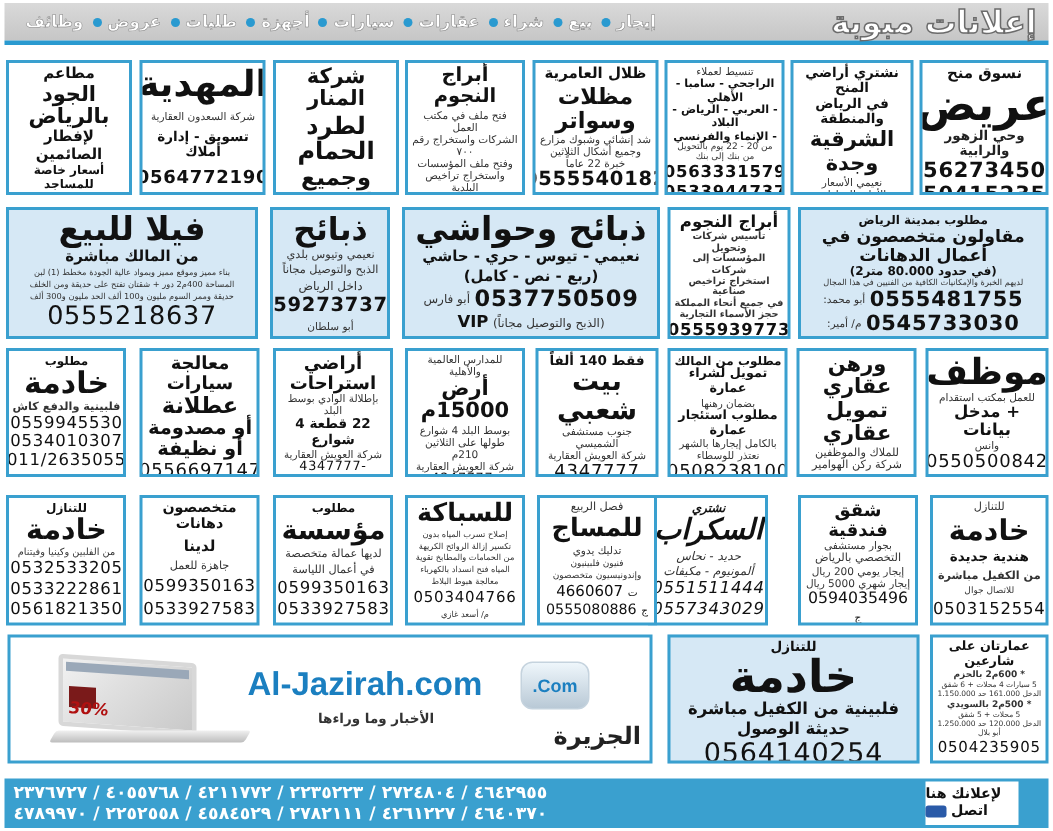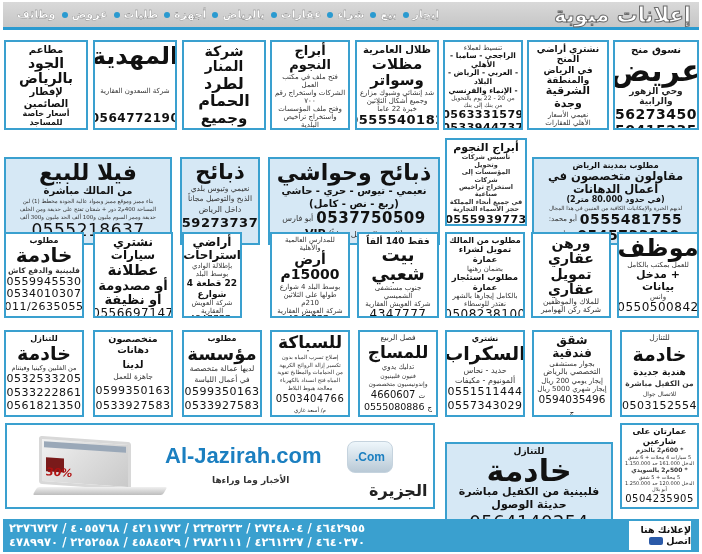--- a/index.html
+++ b/index.html
@@ -5,21 +5,21 @@
   * { box-sizing: border-box; margin: 0; padding: 0; }
   html, body { width: 702px; height: 554px; background: #ffffff; overflow: hidden; }
   body { font-family: "DejaVu Sans", sans-serif; color: #111; direction: rtl; position: relative; }
 
   .header { position: absolute; left: 3px; top: 2px; width: 696px; height: 28px; background: linear-gradient(#d9d9d9,#c6c6c6); border-bottom: 3px solid #2a9ad0; display: flex; align-items: center; justify-content: space-between; padding: 0 8px; }
   .header .title { font-family: "DejaVu Sans", sans-serif; font-size: 21px; font-weight: bold; color: #fff; -webkit-text-stroke: 1px #6b6b6b; letter-spacing: 1px; }
   .header .cats { display: flex; gap: 2px; font-size: 11px; color: #fff; -webkit-text-stroke: 0.3px #777; font-weight: bold; margin-left: 6px; }
   .cats .cat { display: inline-flex; align-items: center; }
   .cats .dot { width: 6px; height: 6px; border-radius: 50%; background: #2a9ad0; display: inline-block; margin: 0 4px; }
   .ad { position: absolute; border: 2px solid #3aa0cf; background: #fff; text-align: center; overflow: hidden; display: flex; flex-direction: column; justify-content: space-between; align-items: center; padding: 2px 2px; line-height: 1.15; }
-  .ad.blue { background: #d6e8f5; margin-top: 19px; }
+  .ad.blue { background: #d6e8f5; }
   .ad .t1 { font-size: 10px; font-weight: bold; }
   .ad .big { font-size: 22px; font-weight: bold; line-height: 1.05; }
   .ad .xbig { font-size: 30px; font-weight: bold; line-height: 1; }
   .ad .med { font-size: 14px; font-weight: bold; line-height: 1.1; }
   .ad .sm { font-size: 8px; color: #222; }
   .ad .xs { font-size: 7px; color: #333; }
   .ad .ph { font-size: 14px; font-weight: bold; font-family: "DejaVu Sans", sans-serif; letter-spacing: 0.5px; direction: ltr; }
 
   .banner { position: absolute; left: 5px; top: 430px; width: 430px; height: 76px; border: 2px solid #3aa0cf; background: #fff; }
   .laptop { position: absolute; left: 28px; top: 8px; width: 120px; height: 62px; }
@@ -29,21 +29,21 @@
   .laptop .screen .red { position: absolute; left: 4px; top: 18px; width: 18px; height: 14px; background: #7a1a1a; }
   .laptop .base { position: absolute; left: 0; top: 48px; width: 130px; height: 8px; background: linear-gradient(#f0f0f0,#bdbdbd); transform: skewX(-30deg); border-radius: 2px; }
   .banner .url { position: absolute; left: 158px; top: 12px; font-size: 22px; font-weight: bold; color: #1b7fc0; direction: ltr; font-family: "Liberation Sans", sans-serif; }
   .banner .tag { position: absolute; left: 205px; top: 44px; font-size: 9px; font-weight: bold; color: #333; }
   .banner .com { position: absolute; left: 340px; top: 14px; width: 46px; height: 32px; border-radius: 8px; background: linear-gradient(#eef6fb,#b9c9d6); border: 1px solid #c5d3de; font-size: 12px; color: #1b7fc0; font-weight: bold; display: flex; align-items: center; justify-content: center; direction: ltr; font-family: "Liberation Sans", sans-serif; }
   .banner .logo { position: absolute; left: 362px; top: 46px; font-size: 16px; font-weight: bold; color: #222; }
   .banner .logo .fish { position: absolute; left: -4px; top: 2px; width: 30px; height: 10px; background: #5bb1e0; border-radius: 50%; opacity: .7; z-index: -1; }
 
   .footer { position: absolute; left: 3px; top: 519px; width: 696px; height: 33px; background: #3aa0cf; display: flex; align-items: center; }
   .footer .nums { flex: 1; display: flex; flex-direction: column; justify-content: center; padding-left: 6px; color: #fff; font-weight: bold; font-size: 11.5px; line-height: 1.2; direction: ltr; letter-spacing: 0.5px; font-family: "DejaVu Sans", sans-serif; }
-  .footer .cta { width: 62px; height: 29px; background: #fff; margin-right: 8px; display: flex; flex-direction: column; align-items: flex-start; justify-content: center; font-size: 9.5px; font-weight: bold; line-height: 1.15; }
+  .footer .cta { width: 62px; height: 29px; background: #fff; margin-right: 20px; display: flex; flex-direction: column; align-items: flex-end; justify-content: center; font-size: 9.5px; font-weight: bold; line-height: 1.15; }
   .footer .cta .row2 { display: flex; align-items: center; gap: 3px; }
   .footer .cta .hand { width: 14px; height: 8px; background: #2a5aa8; border-radius: 2px; display: inline-block; }
 </style>
 </head>
 <body>
 
 <div class="header">
   <div class="title">إعلانات مبوبة</div>
   <div class="cats">
     <span class="cat">
@@ -56,21 +56,21 @@
       </span>
     <span class="cat">
         <span>شراء</span>
         <span class="dot"></span>
       </span>
     <span class="cat">
         <span>عقارات</span>
         <span class="dot"></span>
       </span>
     <span class="cat">
-        <span>بالرياض</span>
+        <span>سيارات</span>
         <span class="dot"></span>
       </span>
     <span class="cat">
         <span>أجهزة</span>
         <span class="dot"></span>
       </span>
     <span class="cat">
         <span>طلبات</span>
         <span class="dot"></span>
       </span>
@@ -88,21 +88,21 @@
   <div class="t1">نسوق منح</div>
   <div class="xbig">عريض</div>
   <div class="sm" style="font-size:9px;font-weight:bold">وحي الزهور والرابية</div>
   <div class="ph">0562734500</div>
   <div class="ph">0504152353</div>
 </div>
 
 <div class="ad" style="left:527px; top:40px; width:82px; height:90px;">
   <div class="t1" style="font-size:9px">نشتري أراضي المنح</div>
   <div class="t1" style="font-size:9px">في الرياض والمنطقة</div>
-  <div class="t1" style="font-size:11px">الشرقية وجدة</div>
+  <div class="t1" style="font-size:14px">الشرقية وجدة</div>
   <div class="xs">نعيمي الأسعار</div>
   <div class="xs">الأهلي للعقارات</div>
   <div class="ph" style="font-size:12px">4708800</div>
   <div class="ph" style="font-size:12px">0568549995</div>
 </div>
 
 <div class="ad" style="left:443px; top:40px; width:80px; height:90px;">
   <div class="xs">تنسيط لعملاء</div>
   <div class="t1" style="font-size:7.5px">الراجحي - سامبا - الأهلي</div>
   <div class="t1" style="font-size:7.5px">- العربي - الرياض - البلاد</div>
@@ -136,20 +136,21 @@
 <div class="ad" style="left:182px; top:40px; width:84px; height:90px;">
   <div class="med">شركة المنار</div>
   <div class="med" style="font-size:16px">لطرد الحمام</div>
   <div class="med" style="font-size:15px">وجميع الطيور</div>
 
 </div>
 
 <div class="ad" style="left:93px; top:40px; width:84px; height:90px;">
   <div class="big" style="font-size:24px">المهدية</div>
   <div class="xs">شركة السعدون العقارية</div>
+  <div class="t1" style="font-size:9px">تسويق - إدارة أملاك</div>
   <div class="ph" style="font-size:12px">0564772190</div>
 </div>
 
 <div class="ad" style="left:4px; top:40px; width:84px; height:90px;">
   <div class="t1">مطاعم</div>
   <div class="med">الجود بالرياض</div>
   <div class="t1" style="font-size:10px">لإفطار الصائمين</div>
   <div class="t1" style="font-size:8px">أسعار خاصة للمساجد</div>
   <div class="t1" style="font-size:8px">والجمعيات الخيرية</div>
 
@@ -207,21 +208,21 @@
   <div class="big" style="font-size:22px">فيلا للبيع</div>
   <div class="t1" style="font-size:10px">من المالك مباشرة</div>
   <div class="xs" style="font-size:5.5px">بناء مميز وموقع مميز وبمواد عالية الجودة مخطط (1) لبن</div>
   <div class="xs" style="font-size:5.5px">المساحة 400م2 دور + شقتان تفتح على حديقة ومن الخلف</div>
   <div class="xs" style="font-size:5.5px">حديقة وممر السوم مليون و100 ألف الحد مليون و300 ألف</div>
   <div class="ph" style="font-size:17px;font-weight:normal">0555218637</div>
 </div>
 
 <div class="ad" style="left:617px; top:232px; width:82px; height:86px;">
   <div class="big" style="font-size:24px">موظف</div>
-  <div class="xs">للعمل بمكتب بالكامل</div>
+  <div class="xs">للعمل بمكتب استقدام</div>
   <div class="med" style="font-size:11px">+ مدخل بيانات</div>
   <div class="xs">وانس</div>
   <div class="ph" style="font-size:12px;font-weight:normal">0550500842</div>
 </div>
 
 <div class="ad" style="left:531px; top:232px; width:80px; height:86px;">
   <div class="med">ورهن عقاري</div>
   <div class="med">تمويل عقاري</div>
   <div class="xs" style="font-size:7.5px">للملاك والموظفين</div>
   <div class="xs" style="font-size:7.5px">شركة ركن الهوامير</div>
@@ -250,31 +251,31 @@
 <div class="ad" style="left:270px; top:232px; width:80px; height:86px;">
   <div class="xs" style="font-size:7px;font-weight:normal">للمدارس العالمية والأهلية</div>
   <div class="med" style="font-size:14px">أرض 15000م</div>
   <div class="xs">بوسط البلد 4 شوارع</div>
   <div class="xs">طولها على الثلاثين 210م</div>
   <div class="xs">شركة العويش العقارية</div>
   <div class="ph" style="font-size:8.5px;font-weight:normal">4347777-4582000</div>
 
 </div>
 
-<div class="ad" style="left:182px; top:232px; width:60px; height:86px;">
+<div class="ad" style="left:182px; top:232px; width:80px; height:86px;">
   <div class="med" style="font-size:12px">أراضي استراحات</div>
   <div class="xs">بإطلالة الوادي بوسط البلد</div>
   <div class="t1" style="font-size:9px">22 قطعة 4 شوارع</div>
   <div class="xs">شركة العويش العقارية</div>
   <div class="ph" style="font-size:8.5px;font-weight:normal">4347777-4582000</div>
 
 </div>
 
 <div class="ad" style="left:93px; top:232px; width:80px; height:86px;">
-  <div class="med" style="font-size:12px">نشتري سيارات</div>
+  <div class="med" style="font-size:12px">معالجة سيارات</div>
   <div class="med" style="font-size:15px">عطلانة</div>
   <div class="med" style="font-size:13px">أو مصدومة</div>
   <div class="med" style="font-size:13px">أو نظيفة</div>
   <div class="ph" style="font-size:12px;font-weight:normal">0556697147</div>
 </div>
 
 <div class="ad" style="left:4px; top:232px; width:80px; height:86px;">
   <div class="t1" style="font-size:8px">مطلوب</div>
   <div class="big" style="font-size:20px">خادمة</div>
   <div class="xs" style="font-size:7.5px;font-weight:bold">فلبينية والدفع كاش</div>
@@ -294,21 +295,21 @@
 
 <div class="ad" style="left:532px; top:330px; width:80px; height:87px;">
   <div class="med" style="font-size:12px">شقق فندقية</div>
   <div class="xs">بجوار مستشفى</div>
   <div class="xs" style="font-size:7.5px">التخصصي بالرياض</div>
   <div class="xs">إيجار يومي 200 ريال</div>
   <div class="xs">إيجار شهري 5000 ريال</div>
   <div class="ph" style="font-size:10.5px;font-weight:normal"><span>0594035496</span> <span style="font-size:7px">ج</span></div>
 </div>
 
-<div class="ad" style="left:445px; top:330px; width:80px; height:87px;">
+<div class="ad" style="left:432px; top:330px; width:80px; height:87px;font-style:italic;">
   <div class="t1" style="font-size:8px">نشتري</div>
   <div class="big" style="font-size:19px">السكراب</div>
   <div class="xs" style="font-size:8px">حديد - نحاس</div>
   <div class="xs" style="font-size:8px">ألمونيوم - مكيفات</div>
   <div class="ph" style="font-size:11px;font-weight:normal">0551511444</div>
   <div class="ph" style="font-size:11px;font-weight:normal">0557343029</div>
 </div>
 
 <div class="ad" style="left:358px; top:330px; width:80px; height:87px;">
   <div class="xs" style="font-size:7.5px">فصل الربيع</div>

